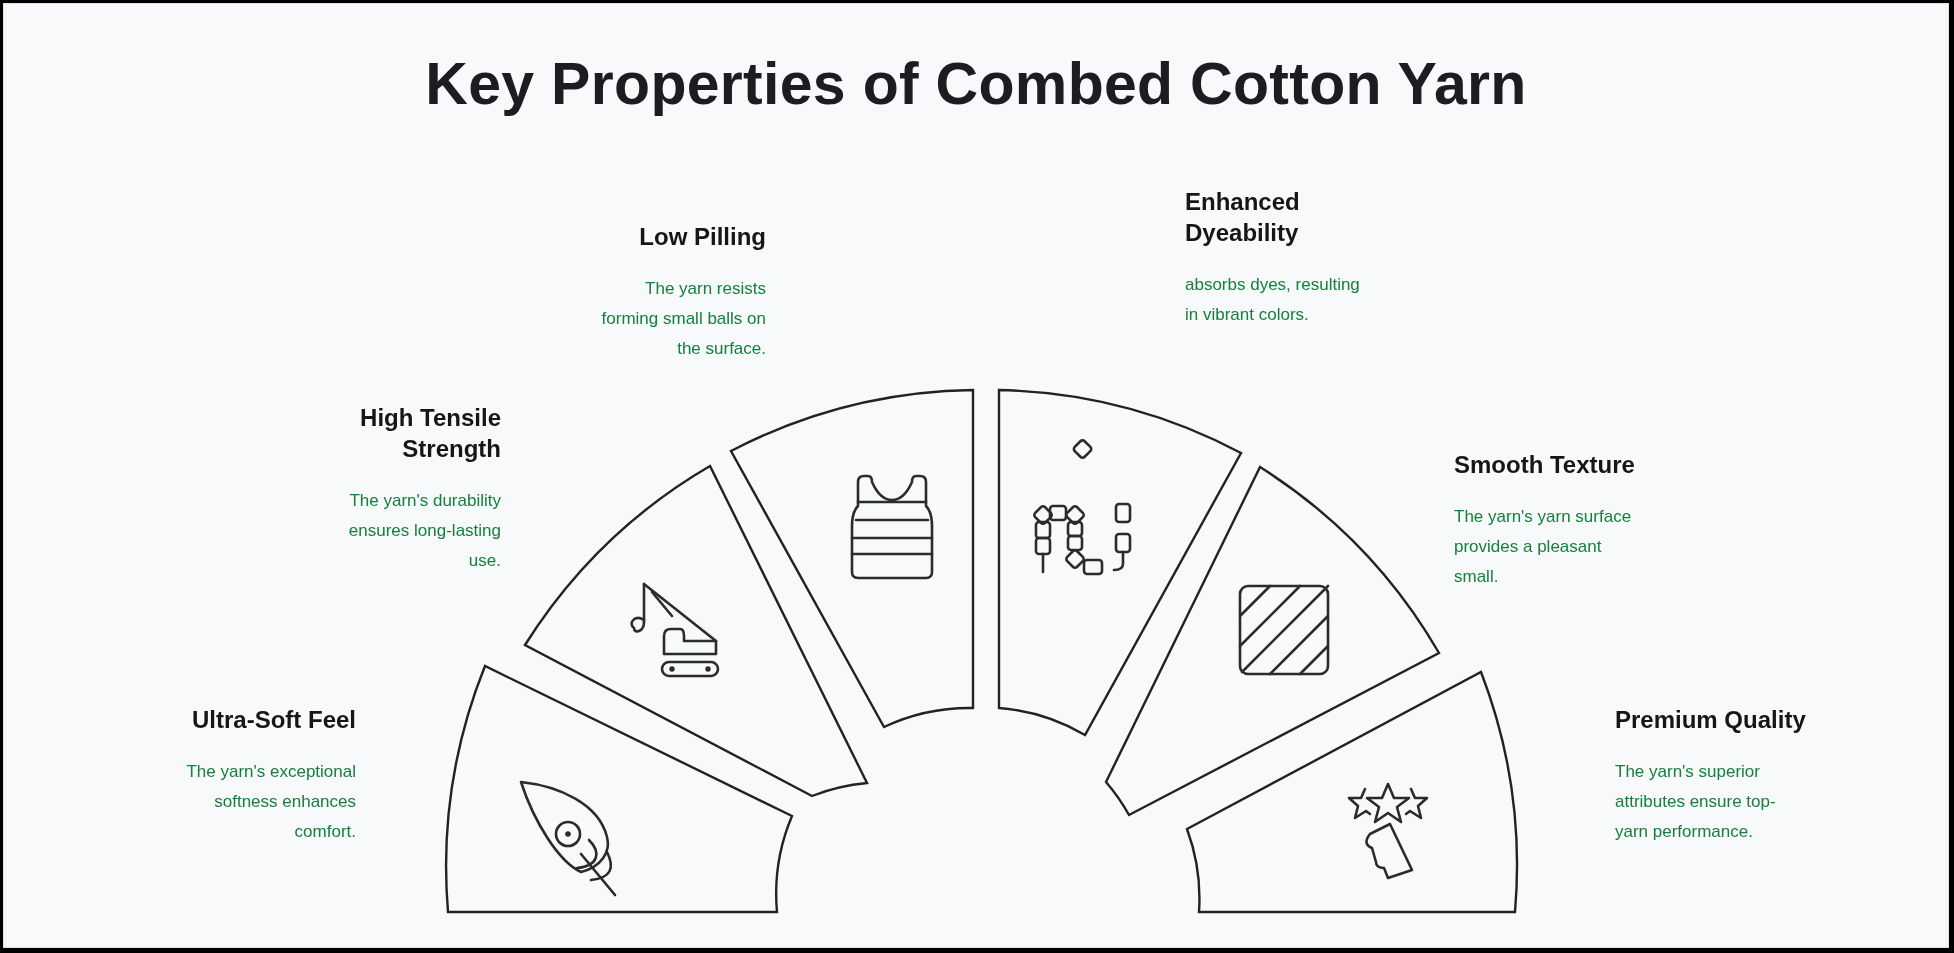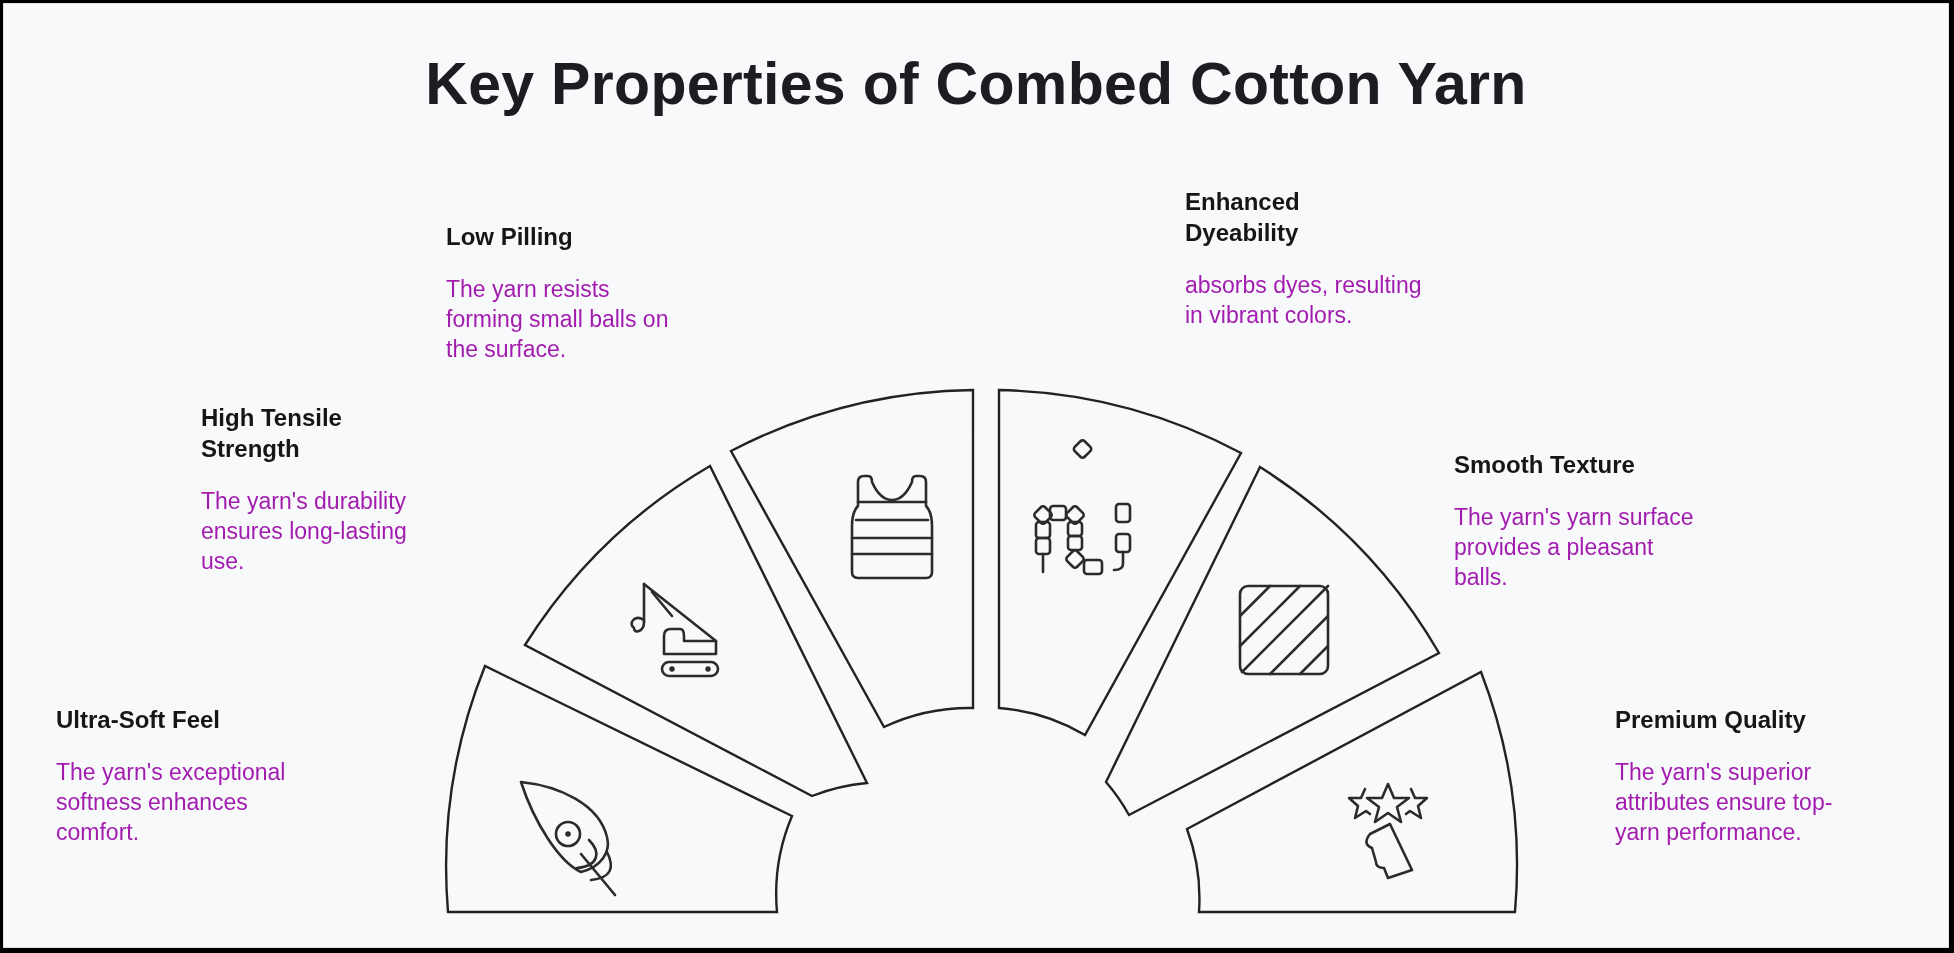--- a/index.html
+++ b/index.html
@@ -21,23 +21,23 @@
     font-size: 59px; font-weight: 700; color: #1c1d21;
     letter-spacing: 0.3px;
   }
   .label {
     position: absolute; color: #1a1a1a;
   }
   .label .h {
     font-size: 24px; font-weight: 700; line-height: 31px; color: #161616;
   }
   .label .d {
-    font-size: 23px; line-height: 30px; color: #a21caf; margin-top: 22px;
+    font-size: 17px; line-height: 30px; color: #15803d; margin-top: 22px;
   }
-  .right-align { }
+  .right-align { text-align: right; }
   .left-align { text-align: left; }
   svg.fan { position: absolute; left: 0; top: 0; }
   .seg { fill: #f8f9fb; stroke: #222; stroke-width: 2.4; }
   .ic { fill: none; stroke: #2b2b2b; stroke-width: 2.6; stroke-linecap: round; stroke-linejoin: round; }
 </style>
 </head>
 <body>
 
 <div class="frame">
 
@@ -82,21 +82,21 @@
       <div>absorbs dyes, resulting</div>
       <div>in vibrant colors.</div>
     </div>
   </div>
 
   <div class="label left-align" style="left:1450px; top:416px; width:320px;margin-top:29px;">
     <div class="h">Smooth Texture</div>
     <div class="d">
       <div>The yarn's yarn surface</div>
       <div>provides a pleasant</div>
-      <div>balls.</div>
+      <div>small.</div>
     </div>
   </div>
 
   <div class="label left-align" style="left:1583px; top:700px; width:320px;margin-left:28px;">
     <div class="h">Premium Quality</div>
     <div class="d">
       <div>The yarn's superior</div>
       <div>attributes ensure top-</div>
       <div>yarn performance.</div>
     </div>

